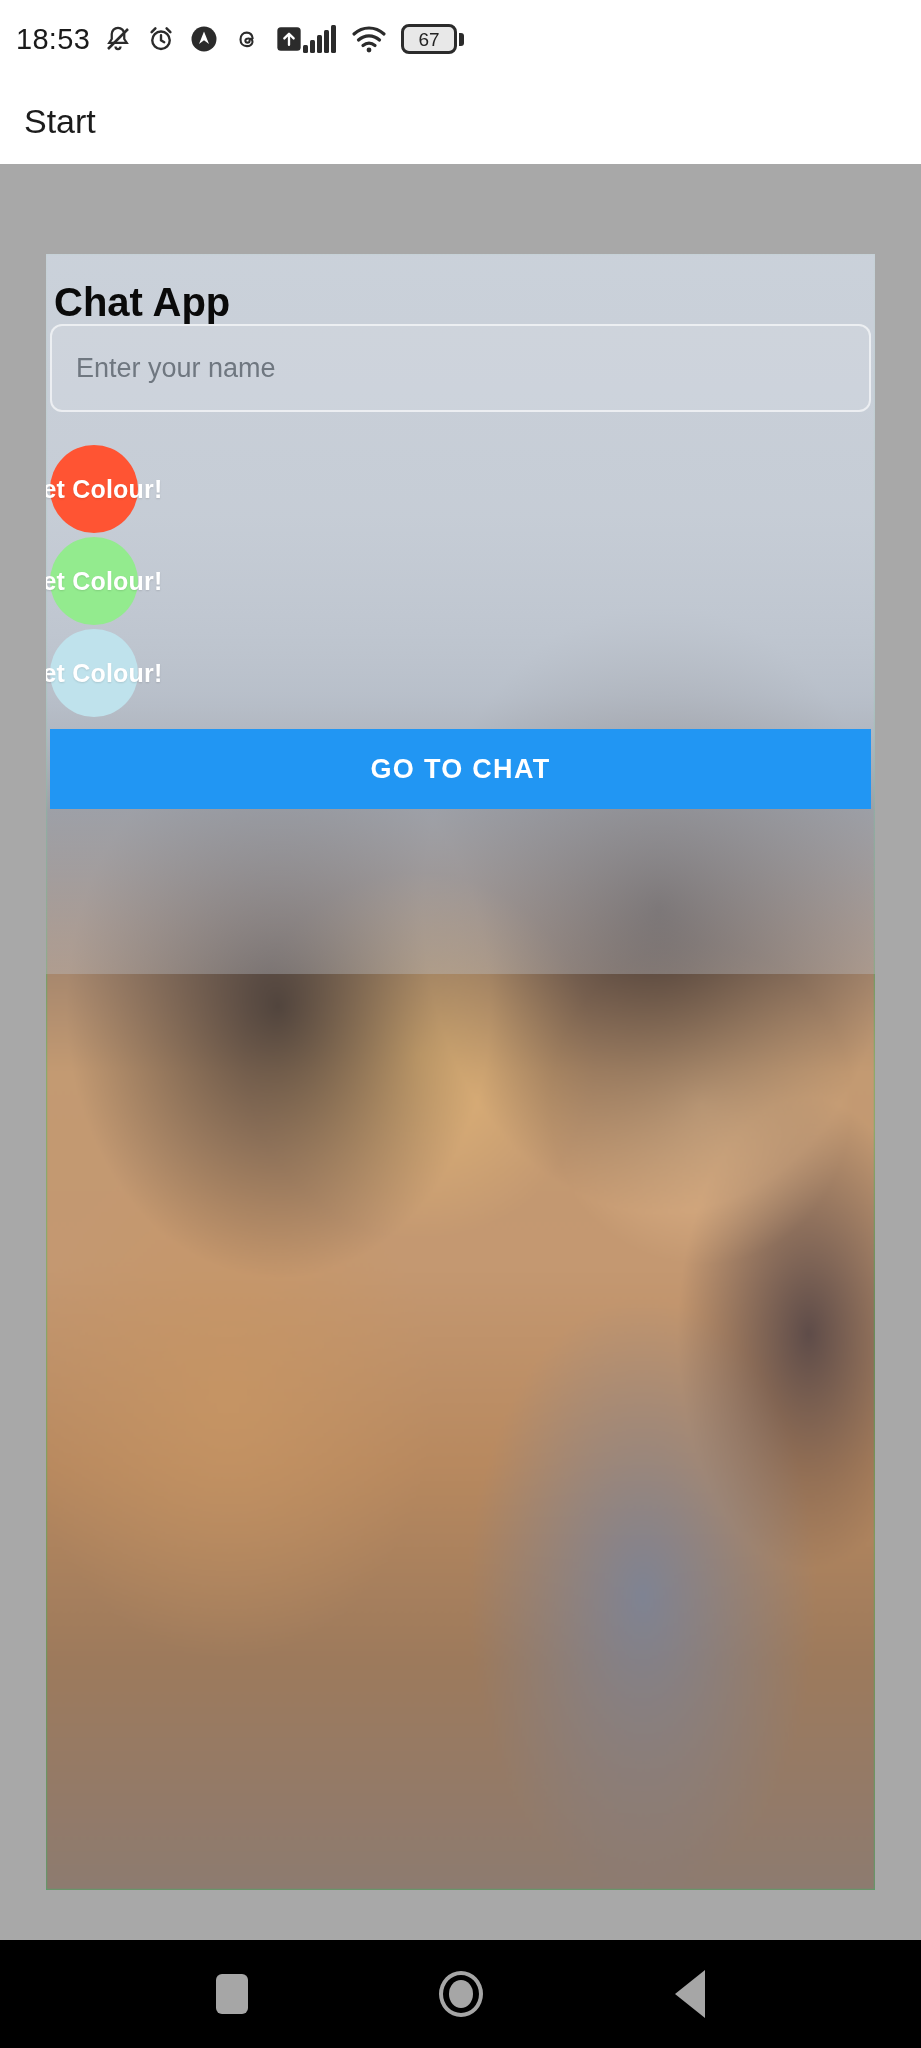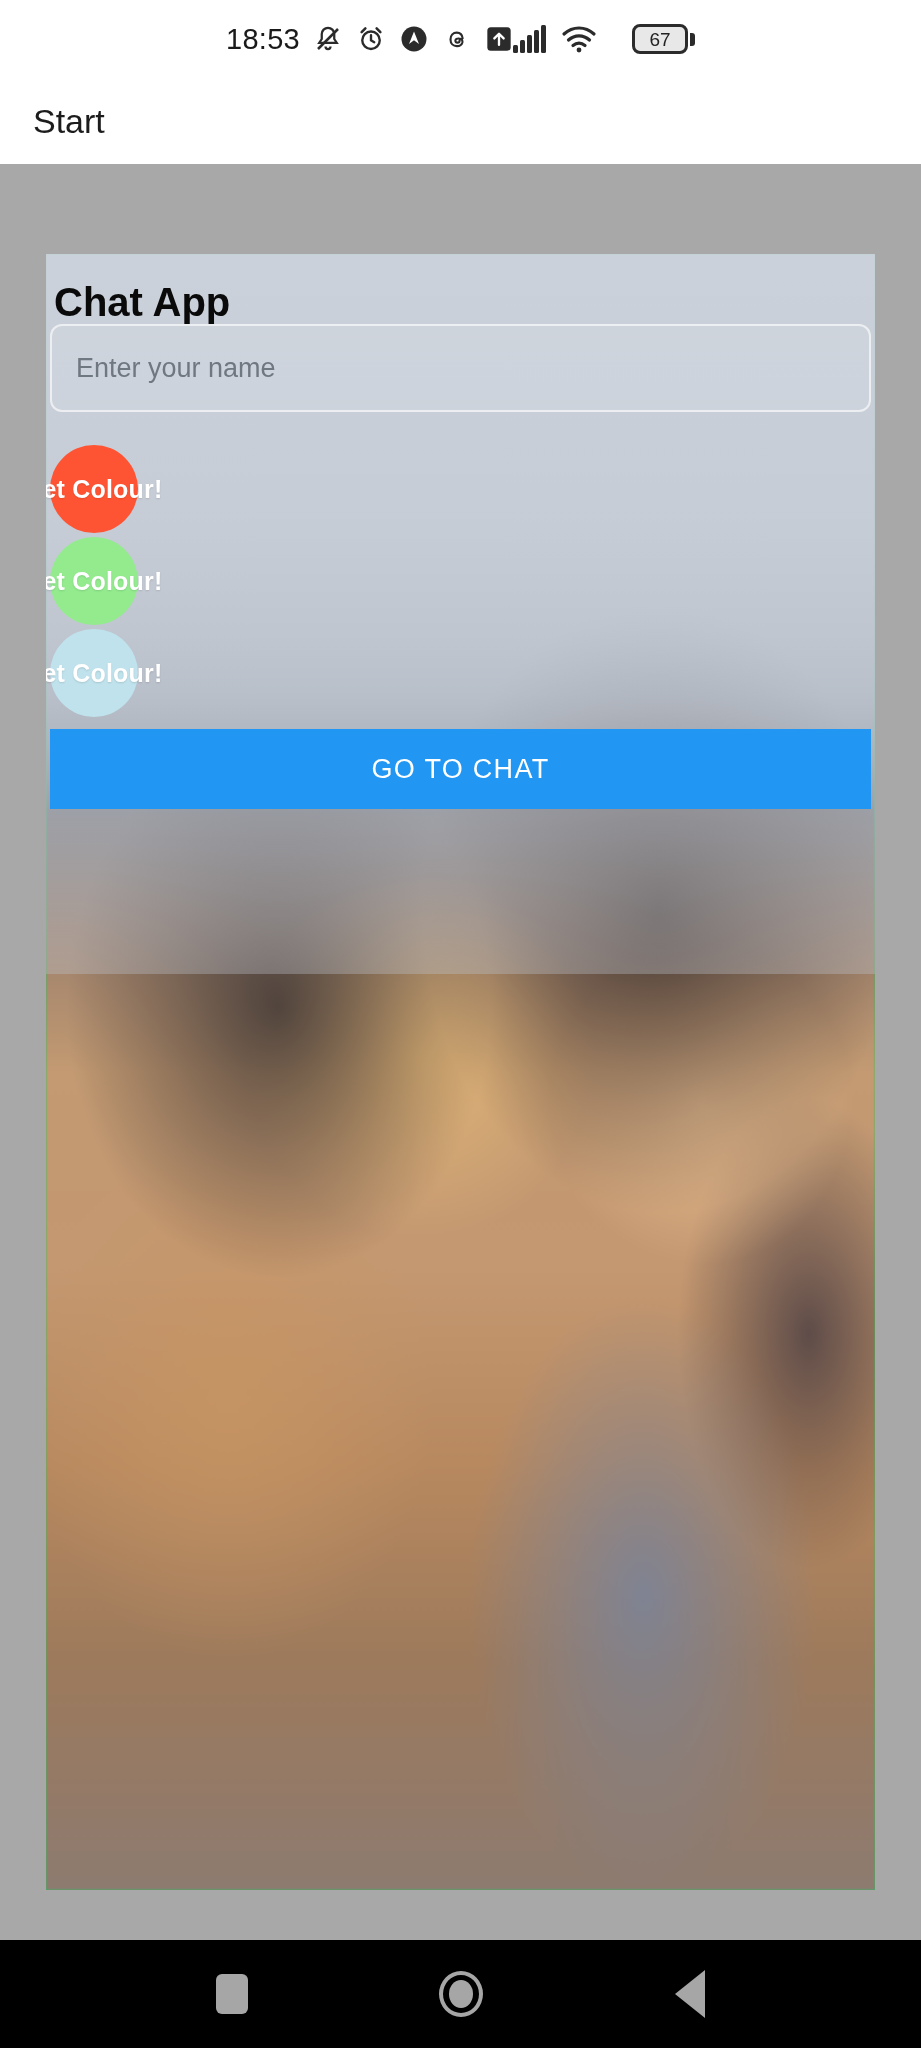--- a/index.html
+++ b/index.html
@@ -8,43 +8,43 @@
     background: #ffffff;
     font-family: "Liberation Sans", sans-serif;
     overflow: hidden;
   }
   .screen { position: relative; width: 921px; height: 2048px; background: #fff; }
 
   
   .statusbar {
     position: absolute; top: 0; left: 0; width: 921px; height: 78px;
     background: #ffffff; display: flex; align-items: center;
-    justify-content: center; padding: 0 32px;
+    justify-content: flex-start; padding: 0 16px;
   }
   .sb-left { display: flex; align-items: center; gap: 13px; }
   .sb-clock { font-size: 29px; color: #1a1a1a; font-weight: 400; letter-spacing: .3px; }
   .sb-right { display: flex; align-items: center; gap: 14px; }
   .sb-ic { display: flex; align-items: center; justify-content: center; }
 
   
-  .battery { position: relative; display: flex; align-items: center; margin-left: 21px; }
+  .battery { position: relative; display: flex; align-items: center; }
   .battery-body {
     width: 56px; height: 30px; border: 3px solid #2b2b2b; border-radius: 8px;
     display: flex; align-items: center; justify-content: center;
     background: #e8e8e8;
   }
   .battery-txt { font-size: 19px; color: #222; font-weight: 500; line-height: 1; }
   .battery-cap {
     width: 5px; height: 13px; background: #2b2b2b; border-radius: 0 3px 3px 0; margin-left: 2px;
   }
 
   
   .appbar {
     position: absolute; top: 78px; left: 0; width: 921px; height: 86px;
-    background: #ffffff; display: flex; align-items: center; padding: 0 33px;
+    background: #ffffff; display: flex; align-items: center; padding: 0 24px;
   }
   .appbar-title { font-size: 34px; color: #1c1c1c; font-weight: 400; }
 
   
   .body-area {
     position: absolute; top: 164px; left: 0; width: 921px; height: 1776px;
     background: #a8a8a8;
   }
 
   
@@ -110,21 +110,21 @@
     width: 150px; text-align: center;
     font-size: 25px; font-weight: bold; color: #ffffff;
     line-height: 1.12; letter-spacing: .2px;
     text-shadow: 0 1px 2px rgba(0,0,0,.12);
     pointer-events: none; white-space: normal;
   }
 
   .go-btn {
     display: block; width: 100%; height: 80px; margin-top: 12px;
     border: none; cursor: pointer;
-    font-size: 27px; font-weight: normal; letter-spacing: 1.3px;
+    font-size: 27px; font-weight: bold; letter-spacing: 1.3px;
     color: #ffffff; font-family: "Liberation Sans", sans-serif;
   }
 
   
   .navbar {
     position: absolute; bottom: 0; left: 0; width: 921px; height: 108px;
     background: #000000; display: flex; align-items: center;
     justify-content: space-around; padding: 0 120px;
   }
   .nav-recents { width: 32px; height: 40px; background: #a6a6a6; border-radius: 6px; }

